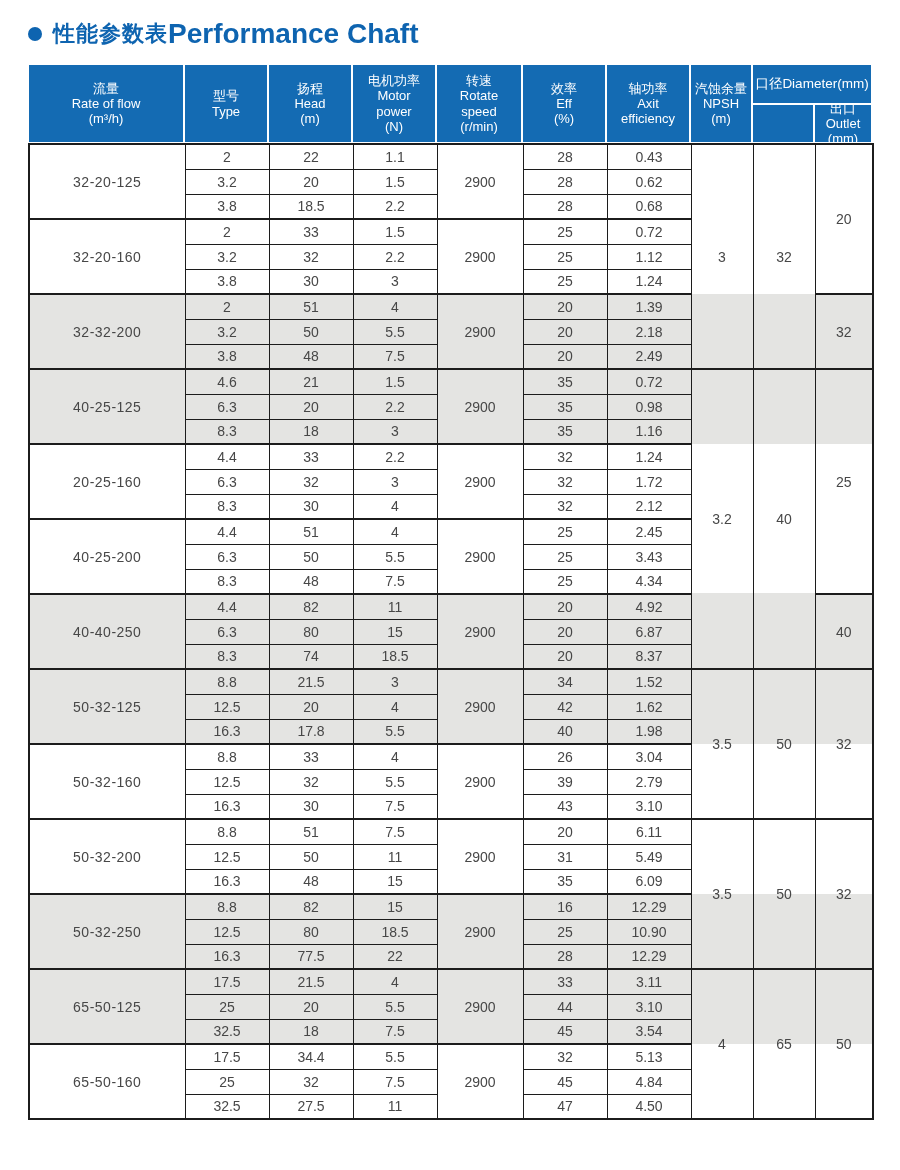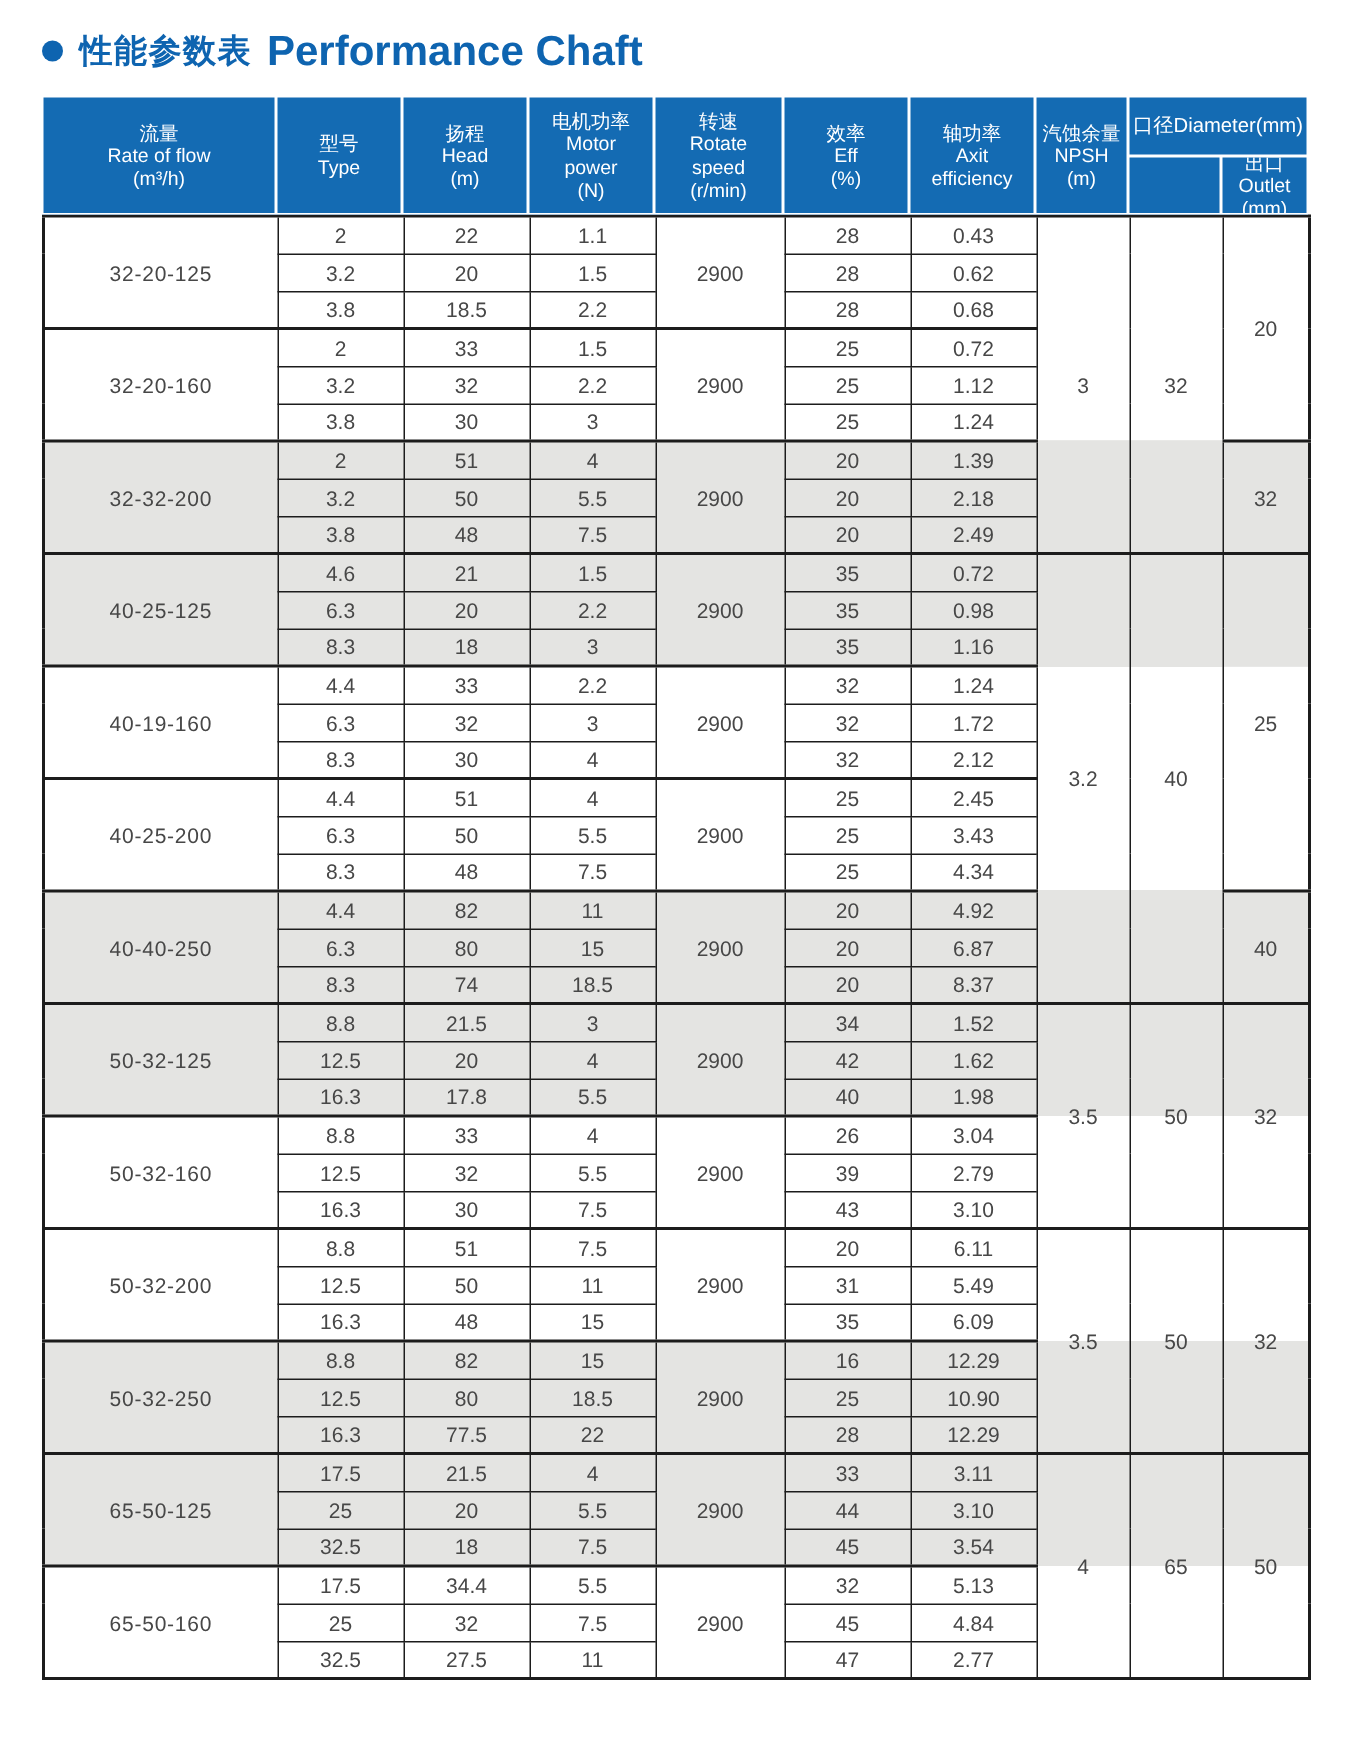--- a/index.html
+++ b/index.html
@@ -18,21 +18,21 @@
   .title-row{
     display:flex;align-items:center;
     margin:18px 0 14px 28px;height:32px;
   }
   .bullet{
     width:14px;height:14px;border-radius:50%;
     background:var(--title-blue);margin-right:11px;flex:0 0 auto;
   }
   .title-zh{
     color:var(--title-blue);font-size:22px;font-weight:bold;
-    letter-spacing:1px;margin-right:10px;
+    letter-spacing:1px;
   }
   .title-en{
     color:var(--title-blue);font-size:28px;font-weight:700;
   }
   .perf{width:844px;margin:0 28px;}
   
   .thead{
     display:grid;
     grid-template-columns:156px 84px 84px 84px 86px 84px 84px 62px 62px 58px;
     grid-template-rows:40px 39px;
@@ -237,21 +237,21 @@
           <td>0.98</td>
         </tr>
         <tr class="gray">
           <td>8.3</td>
           <td>18</td>
           <td>3</td>
           <td>35</td>
           <td>1.16</td>
         </tr>
         <tr class="gs">
-          <td rowspan="3" class="model">40-19-160</td>
+          <td rowspan="3" class="model">20-25-160</td>
           <td>4.4</td>
           <td>33</td>
           <td>2.2</td>
           <td rowspan="3">2900</td>
           <td>32</td>
           <td>1.24</td>
         </tr>
         <tr>
           <td>6.3</td>
           <td>32</td>
@@ -451,17 +451,17 @@
           <td>32</td>
           <td>7.5</td>
           <td>45</td>
           <td>4.84</td>
         </tr>
         <tr>
           <td>32.5</td>
           <td>27.5</td>
           <td>11</td>
           <td>47</td>
-          <td>2.77</td>
+          <td>4.50</td>
         </tr>
       </tbody>
   </table>
 </div>
 
 </body></html>

